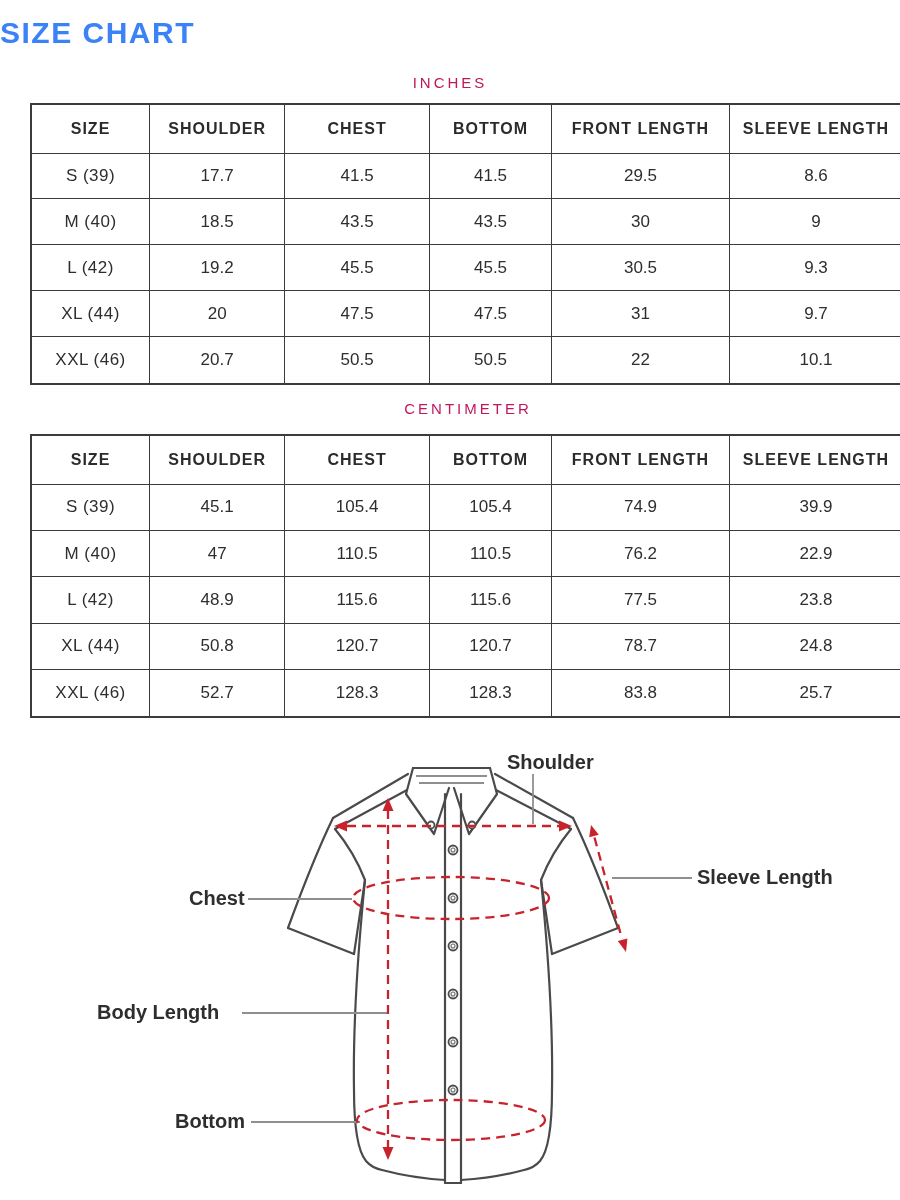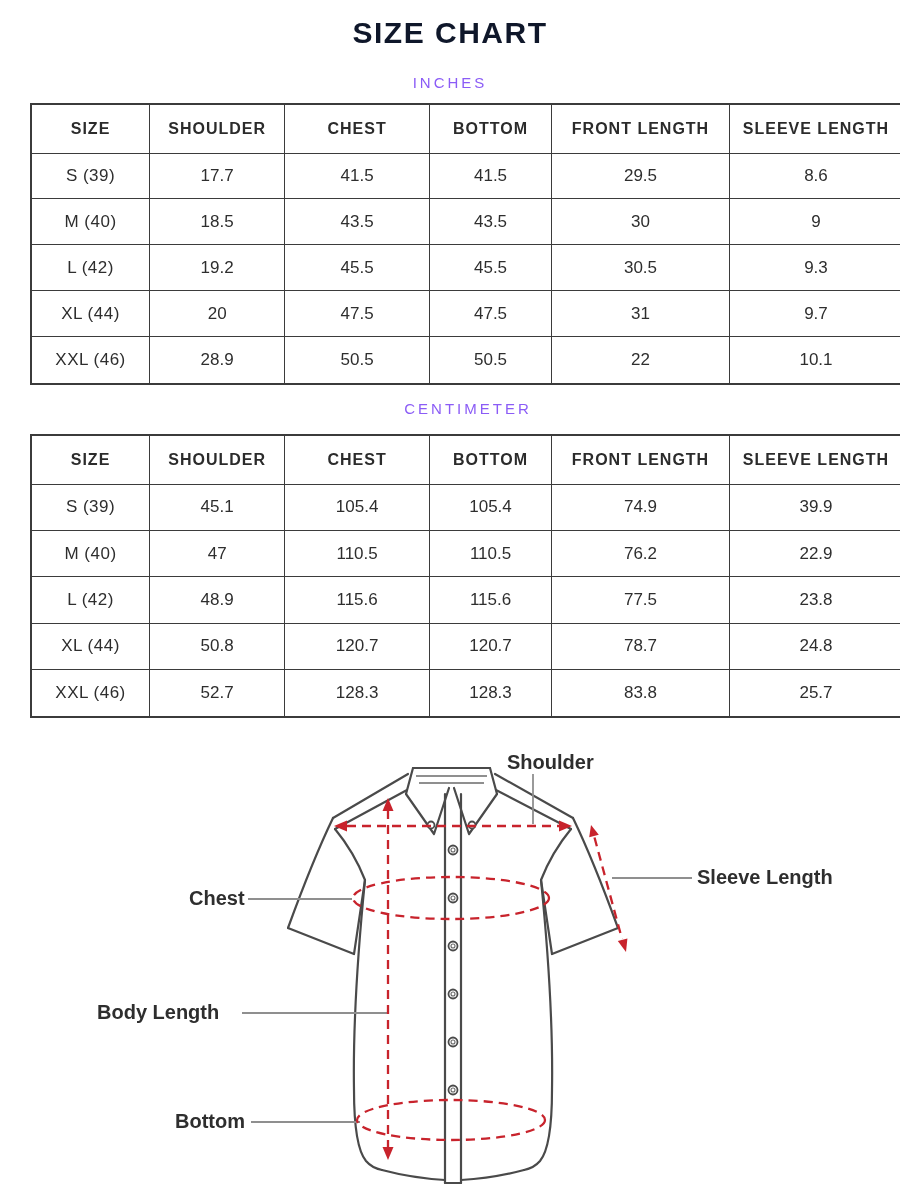--- a/index.html
+++ b/index.html
@@ -9,26 +9,26 @@
     --text-dark:#2e2e2e;
     --border-dark:#3b3b3b;
   }
   *{margin:0;padding:0;box-sizing:border-box;}
   html,body{background:#fff;}
   body{
     width:900px;height:1200px;position:relative;overflow:hidden;
     font-family:"Liberation Sans", sans-serif;color:var(--text-dark);
   }
   .page-title{
-    position:absolute;top:16px;left:0;width:900px;text-align:center;
-    font-size:30px;font-weight:700;letter-spacing:1.5px;color:#0f172a;
+    position:absolute;top:16px;left:0;width:900px;
+    font-size:30px;font-weight:700;letter-spacing:1.5px;color:#3b82f6;
   }
   .unit-label{
     position:absolute;left:0;width:900px;text-align:center;
-    font-size:15px;font-weight:400;letter-spacing:3px;color:#8b5cf6;
+    font-size:15px;font-weight:400;letter-spacing:3px;color:#be185d;
   }
   #unit-inches{top:74px;}
   #unit-cm{top:400px;padding-left:36px;}
   .size-table{
     position:absolute;left:30px;width:874px;
     border-collapse:collapse;table-layout:fixed;
     border:2.5px solid var(--border-dark);
   }
   #table-inches{top:103px;height:282px;}
   #table-cm{top:434px;height:284px;}
@@ -105,21 +105,21 @@
       <tr>
         <td class="col0">XL (44)</td>
         <td class="col1">20</td>
         <td class="col2">47.5</td>
         <td class="col3">47.5</td>
         <td class="col4">31</td>
         <td class="col5">9.7</td>
       </tr>
       <tr>
         <td class="col0">XXL (46)</td>
-        <td class="col1">28.9</td>
+        <td class="col1">20.7</td>
         <td class="col2">50.5</td>
         <td class="col3">50.5</td>
         <td class="col4">22</td>
         <td class="col5">10.1</td>
       </tr>
     </tbody>
   </table>
 
 <div class="unit-label" id="unit-cm">CENTIMETER</div>
 <table class="size-table" id="table-cm">

